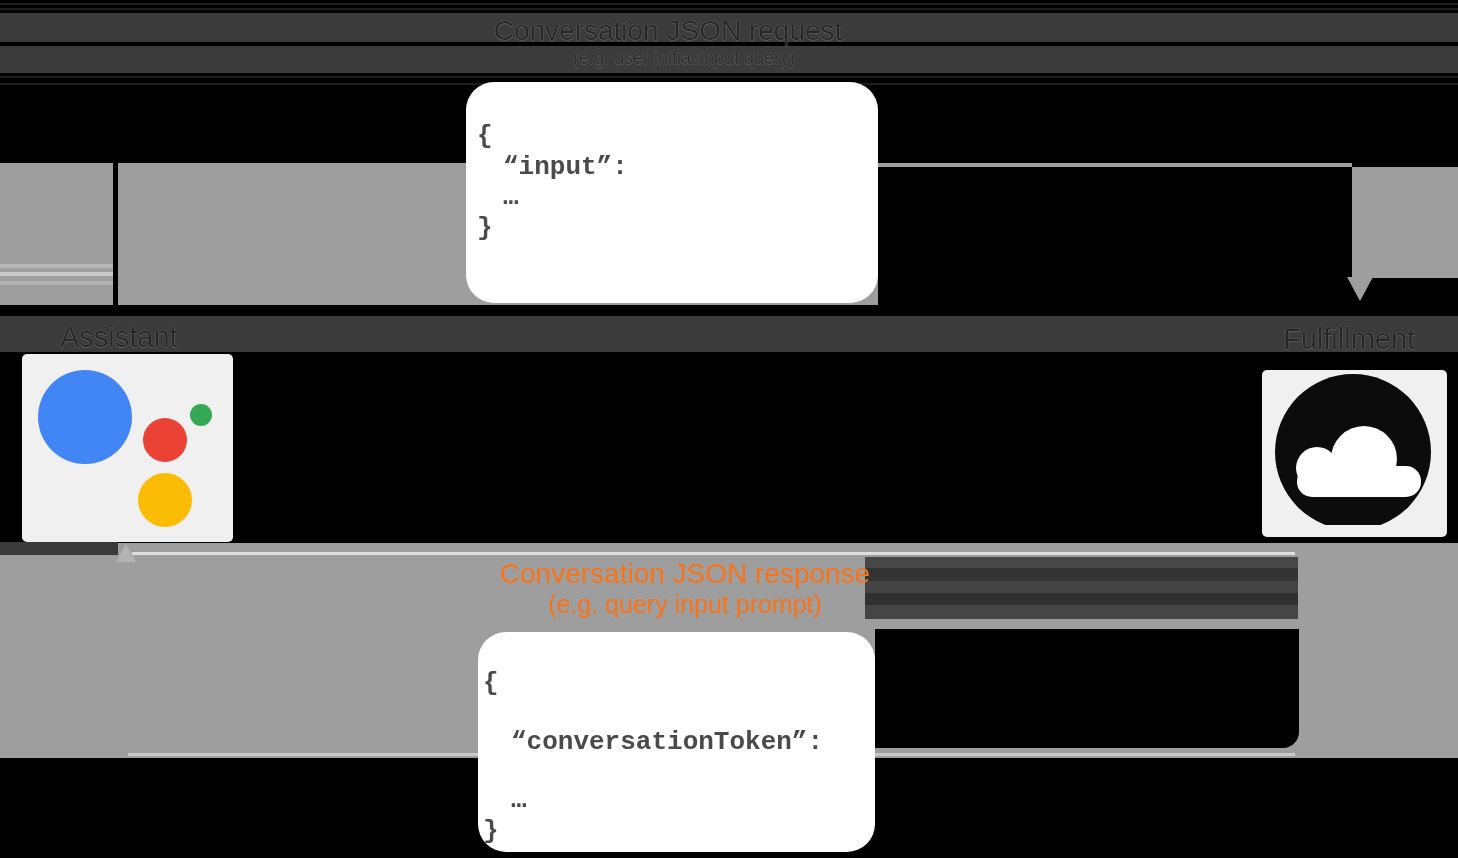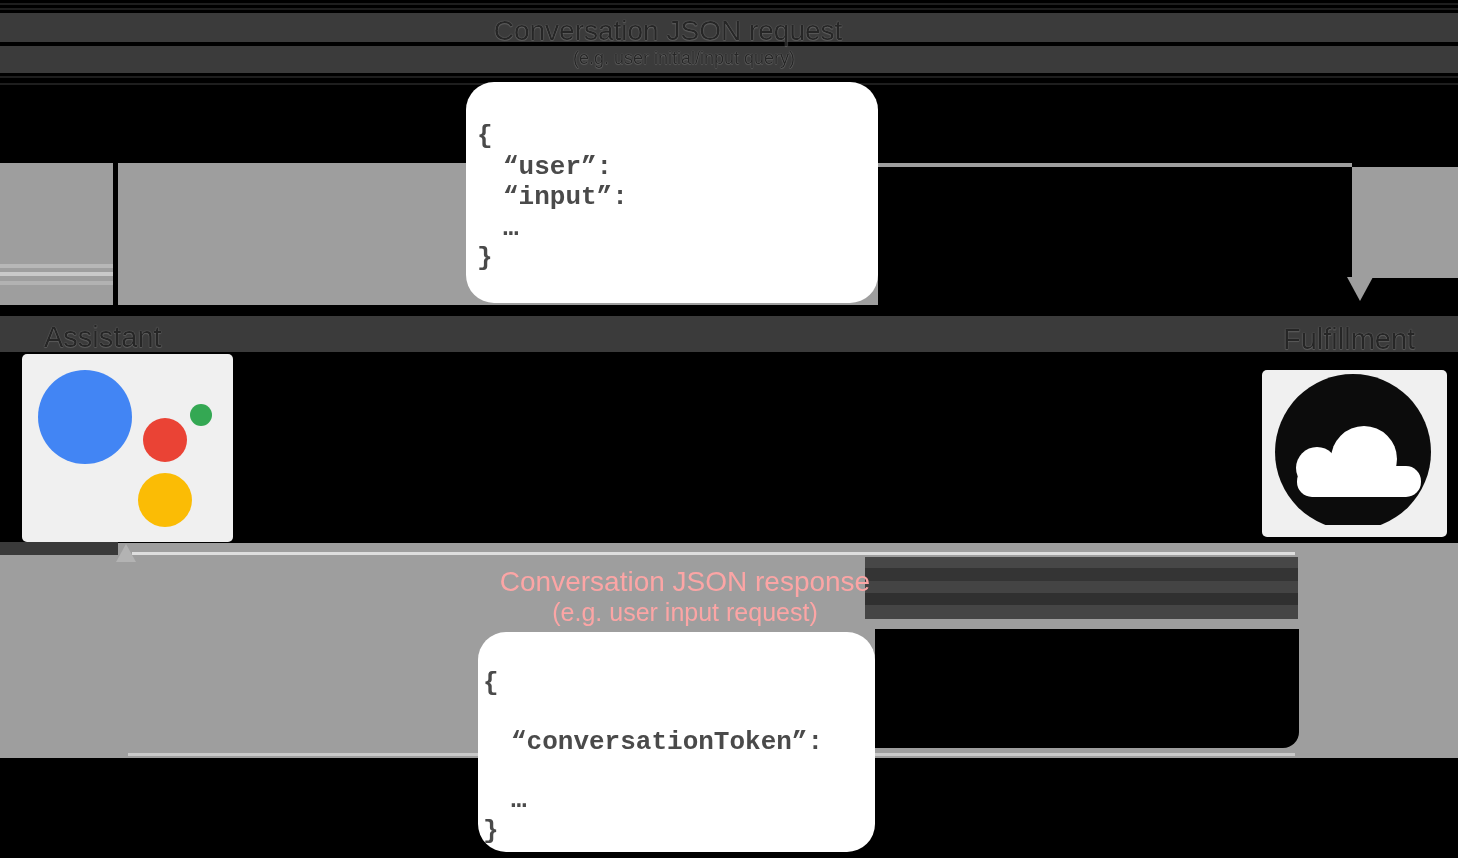--- a/index.html
+++ b/index.html
@@ -54,24 +54,24 @@
     font-family:"Liberation Mono", monospace;font-weight:bold;color:#4a4a4a;font-size:26px;}
   .box-request{left:466px;top:82px;width:412px;height:221px;padding:39px 0 0 11px;box-sizing:border-box;}
   .box-response{left:478px;top:632px;width:397px;height:220px;padding:36px 0 0 5px;box-sizing:border-box;}
   .code-line{height:30.5px;line-height:30.5px;white-space:pre;}
   .box-request .indent{padding-left:26px;}
   .box-response .indent{padding-left:28px;margin-top:28px;}
 
   
   .lbl{position:absolute;white-space:nowrap;}
   .on-dark{color:#262626;text-shadow:0 0 1px rgba(255,255,255,.45),0 1px 1px rgba(255,255,255,.12);}
-  .on-gray{color:#fca5a5;margin-top:8px;}
+  .on-gray{color:#f97316;}
   .lbl-req-title{left:668px;top:15px;transform:translateX(-50%);font-size:28px;}
   .lbl-req-sub{left:668px;top:48px;transform:translateX(-50%);font-size:18px;margin-left:16px;}
-  .lbl-assistant{left:44px;top:321px;font-size:29px;}
+  .lbl-assistant{left:60px;top:321px;font-size:29px;}
   .lbl-fulfillment{left:1283px;top:323px;font-size:29px;}
   .lbl-resp-title{left:685px;top:558px;transform:translateX(-50%);font-size:28px;}
   .lbl-resp-sub{left:685px;top:590px;transform:translateX(-50%);font-size:25px;}
 </style>
 </head>
 <body>
 
 <div class="canvas">
 
   <div class="stripe" style="top:3px;height:2px;"></div>
@@ -117,33 +117,32 @@
         </clipPath>
       <circle cx="91" cy="82" r="78" fill="#0c0c0c" clip-path="url(#cut)"></circle>
       <circle cx="102" cy="89" r="33" fill="#fff"></circle>
       <circle cx="55" cy="98" r="21" fill="#fff"></circle>
       <rect x="35" y="96" width="124" height="31" rx="15" fill="#fff"></rect>
     </svg>
   </div>
 
   <div class="json-box box-request">
     <div class="code-line">{</div>
-    <div class="code-line indent">“user”:</div>
     <div class="code-line indent">“input”:</div>
     <div class="code-line indent">…</div>
     <div class="code-line">}</div>
   </div>
 
   <div class="json-box box-response">
     <div class="code-line">{</div>
     <div class="code-line indent">“conversationToken”:</div>
     <div class="code-line indent">…</div>
     <div class="code-line">}</div>
   </div>
 
   <div class="lbl on-dark lbl-req-title">Conversation JSON request</div>
   <div class="lbl on-dark lbl-req-sub">(e.g. user initial/input query)</div>
   <div class="lbl on-dark lbl-assistant">Assistant</div>
   <div class="lbl on-dark lbl-fulfillment">Fulfillment</div>
   <div class="lbl on-gray lbl-resp-title">Conversation JSON response</div>
-  <div class="lbl on-gray lbl-resp-sub">(e.g. user input request)</div>
+  <div class="lbl on-gray lbl-resp-sub">(e.g. query input prompt)</div>
 
 </div>
 
 </body></html>

